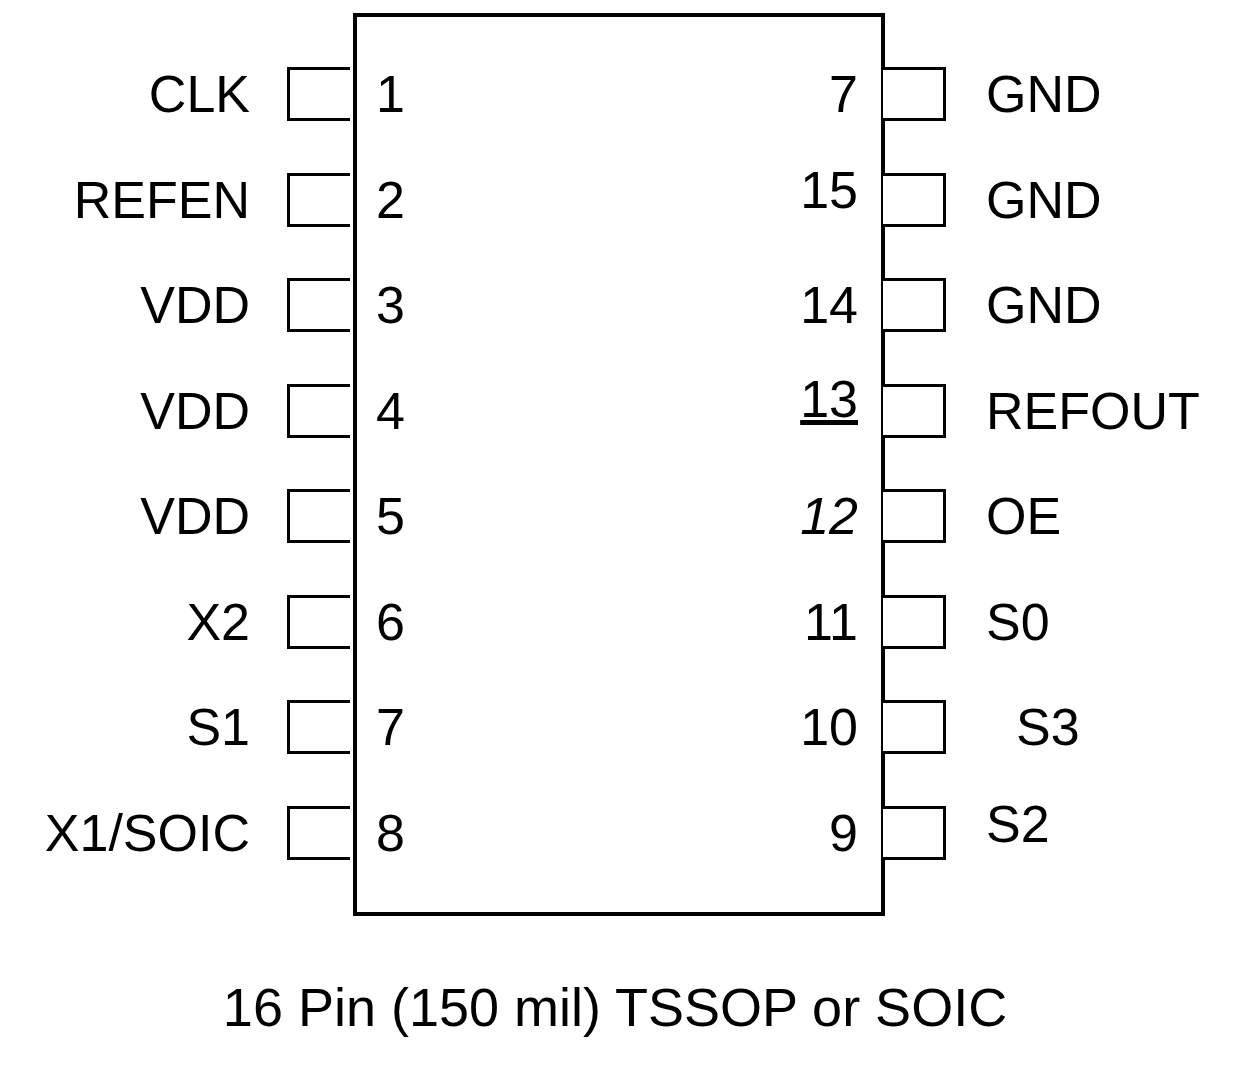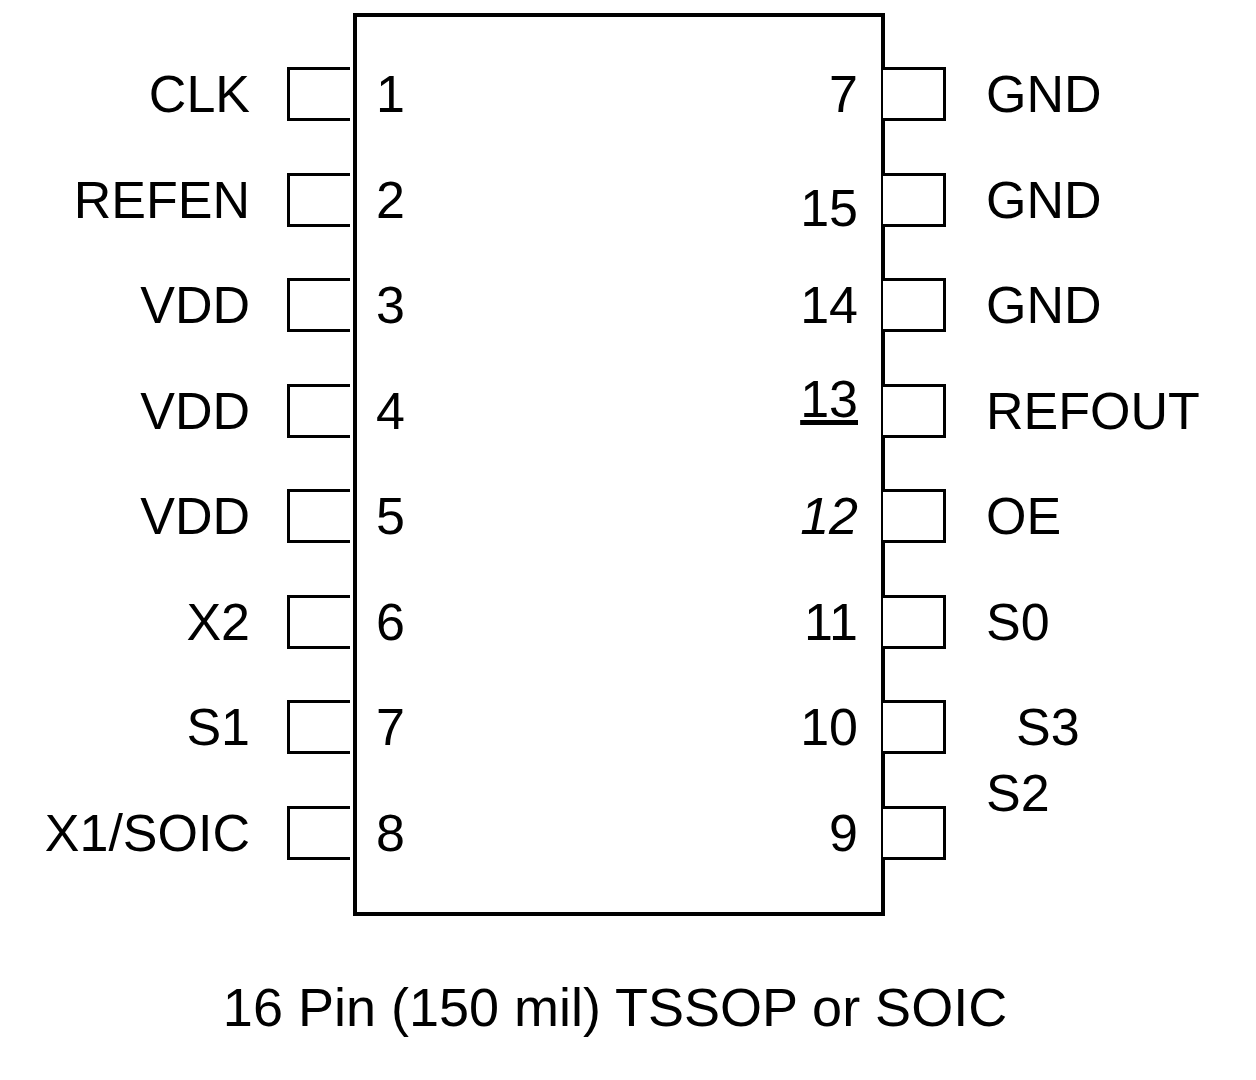--- a/index.html
+++ b/index.html
@@ -27,21 +27,21 @@
     <div class="pinbox left" style="top: 67px;"></div>
     <div class="label left-name" style="top: 64px;">CLK</div>
     <div class="label left-num" style="top: 64px;">1</div>
     <div class="pinbox right" style="top: 67px;"></div>
     <div class="label right-num" style="top: 64px;">7</div>
     <div class="label right-name" style="top: 64px;">GND</div>
     <div class="pinbox left" style="top: 172.5px;"></div>
     <div class="label left-name" style="top: 169.5px;">REFEN</div>
     <div class="label left-num" style="top: 169.5px;">2</div>
     <div class="pinbox right" style="top: 172.5px;"></div>
-    <div class="label right-num" style="top: 178px;">15</div>
+    <div class="label right-num" style="top: 160px;">15</div>
     <div class="label right-name" style="top: 169.5px;">GND</div>
     <div class="pinbox left" style="top: 278px;"></div>
     <div class="label left-name" style="top: 275px;">VDD</div>
     <div class="label left-num" style="top: 275px;">3</div>
     <div class="pinbox right" style="top: 278px;"></div>
     <div class="label right-num" style="top: 275px;">14</div>
     <div class="label right-name" style="top: 275px;">GND</div>
     <div class="pinbox left" style="top: 383.5px;"></div>
     <div class="label left-name" style="top: 380.5px;">VDD</div>
     <div class="label left-num" style="top: 380.5px;">4</div>
@@ -64,16 +64,16 @@
     <div class="label left-name" style="top: 697px;">S1</div>
     <div class="label left-num" style="top: 697px;">7</div>
     <div class="pinbox right" style="top: 700px;"></div>
     <div class="label right-num" style="top: 697px;">10</div>
     <div class="label right-name" style="top: 697px; margin-left: 30px;">S3</div>
     <div class="pinbox left" style="top: 805.5px;"></div>
     <div class="label left-name" style="top: 802.5px;">X1/SOIC</div>
     <div class="label left-num" style="top: 802.5px;">8</div>
     <div class="pinbox right" style="top: 805.5px;"></div>
     <div class="label right-num" style="top: 802.5px;">9</div>
-    <div class="label right-name" style="top: 763px;">S2</div>
+    <div class="label right-name" style="top: 794px;">S2</div>
   </div>
 
 <div class="caption">16 Pin (150 mil) TSSOP or SOIC</div>
 
 </body></html>

